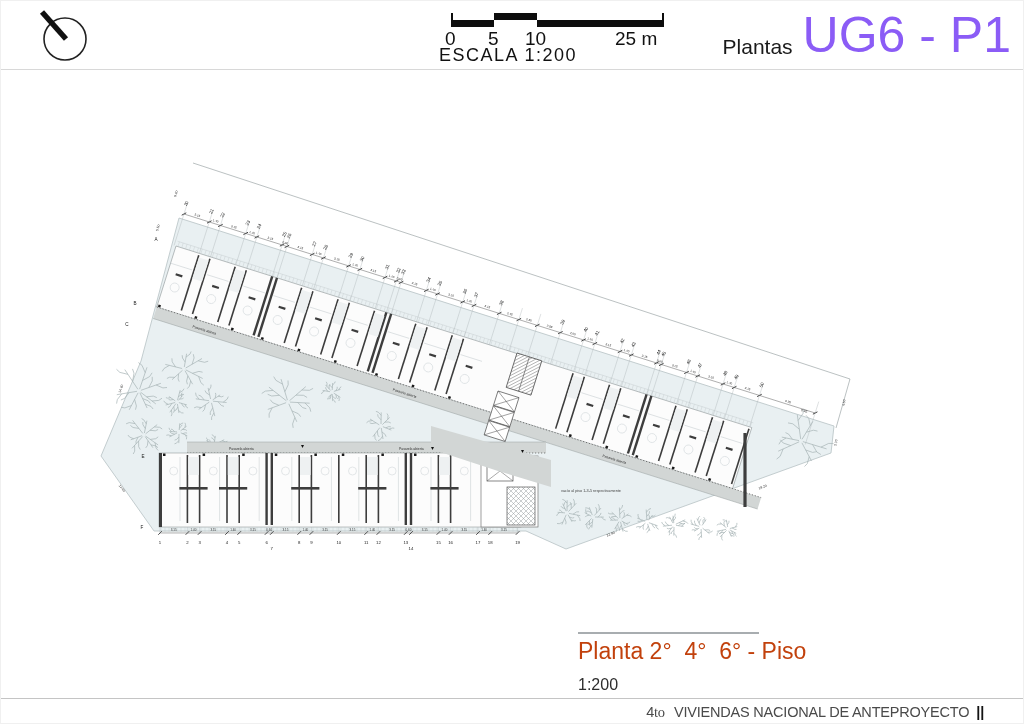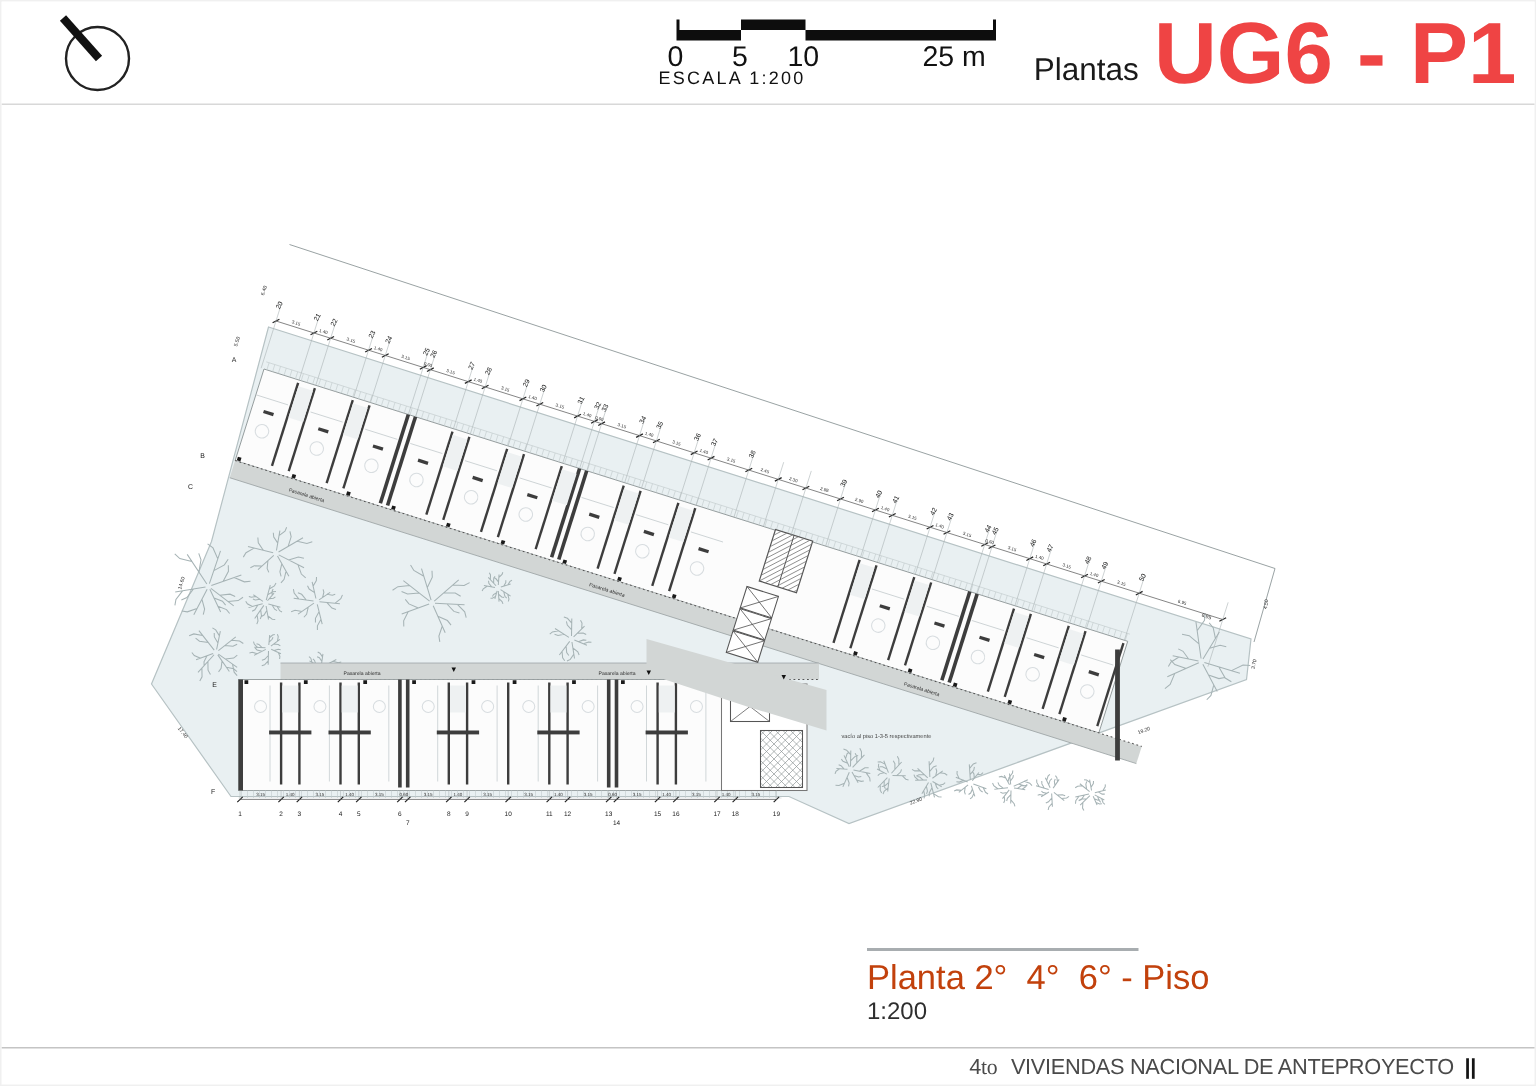--- a/index.html
+++ b/index.html
@@ -6,29 +6,29 @@
   .page{position:relative;width:1024px;height:724px;background:#fff;overflow:hidden;
         font-family:"Liberation Sans", sans-serif;box-sizing:border-box;border:1px solid #f0f0f0;}
   
   .header{position:absolute;left:0;top:0;width:1024px;height:68px;background:#fff;
           border-bottom:1px solid #d8d8d8;}
   .compass{position:absolute;left:28px;top:2px;}
   .scalebar{position:absolute;left:450px;top:12px;width:213px;height:56px;}
   .sb-seg{position:absolute;background:#0d0d0d;}
   .sb-tick{position:absolute;background:#0d0d0d;width:1.6px;height:7px;top:0;}
   .sb-label{position:absolute;top:15px;font-size:19px;color:#111;}
-  .sb-scale{position:absolute;left:-12px;top:32px;font-size:12px;color:#111;letter-spacing:1.5px;}
+  .sb-scale{position:absolute;left:-12px;top:32px;font-size:18px;color:#111;letter-spacing:1.5px;}
   .titleblock{position:absolute;right:14px;top:0;height:68px;display:flex;align-items:center;gap:10px;}
   .title-prefix{font-size:21px;color:#1a1a1a;align-self:flex-end;padding-bottom:10px;text-align:right;}
-  .title-main{font-size:58px;font-weight:700;color:#ef4444;letter-spacing:0;}
+  .title-main{font-size:50px;font-weight:400;color:#8b5cf6;letter-spacing:0;}
   
   .caption{position:absolute;left:577px;top:631px;}
   .caption-line{width:181px;height:2px;background:#a8adb0;margin-bottom:4px;}
   .caption-title{font-size:23px;color:#c2410c;white-space:pre;}
-  .caption-scale{font-size:16px;color:#2e2e2e;margin-top:1px;}
+  .caption-scale{font-size:16px;color:#2e2e2e;margin-top:11px;}
   
   .footer{position:absolute;left:0;top:697px;width:1024px;height:27px;border-top:1px solid #c4c4c4;
           display:flex;align-items:center;justify-content:flex-end;padding-right:34px;box-sizing:border-box;}
   .footer span{font-size:14.5px;letter-spacing:-0.2px;}
   .f-num{color:#4a4a4a;}
   .f-sup{font-size:9px;vertical-align:super;color:#4a4a4a;font-family:Liberation Serif, serif;}
   .f-p1{color:#4a4a4a;margin-left:9px;}
   .f-sep{color:#141414;font-weight:700;margin:0 7px;}
   .f-p2{color:#141414;font-weight:600;}
   #plan{position:absolute;left:0;top:0;}

